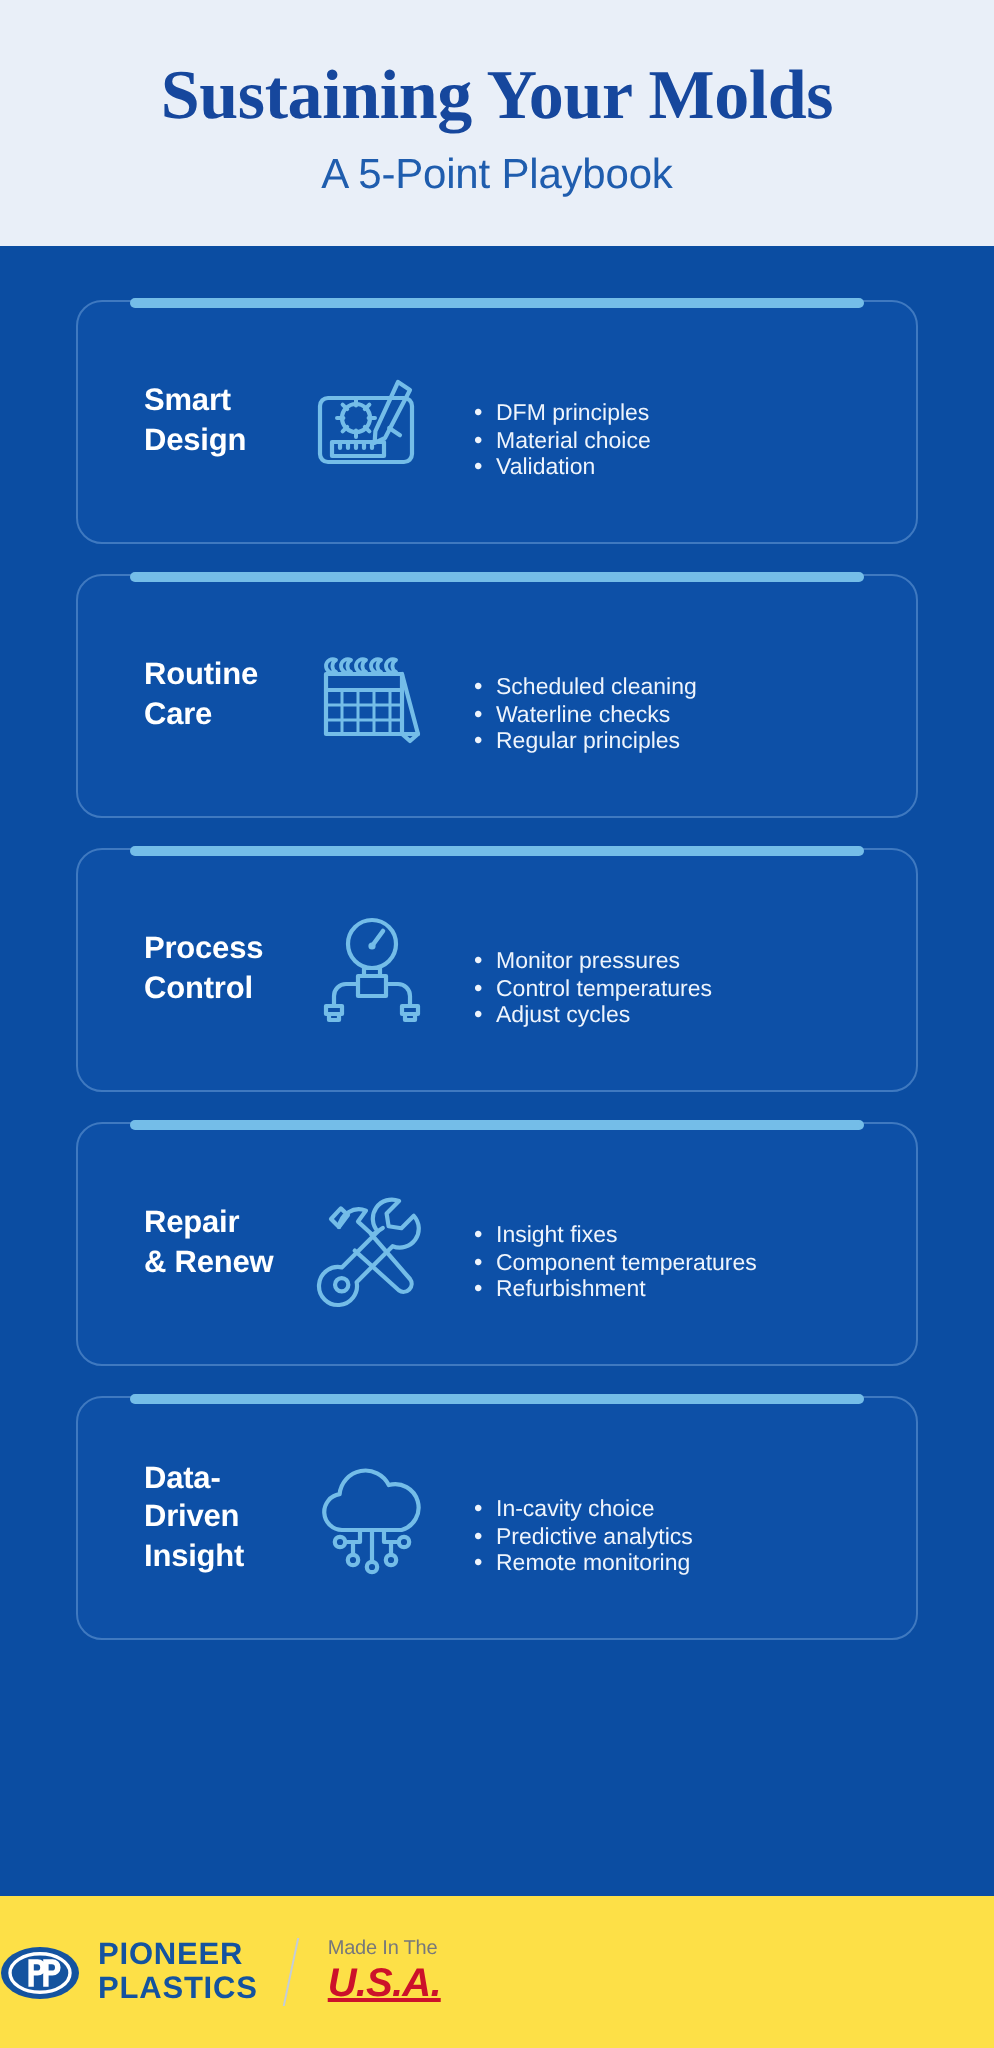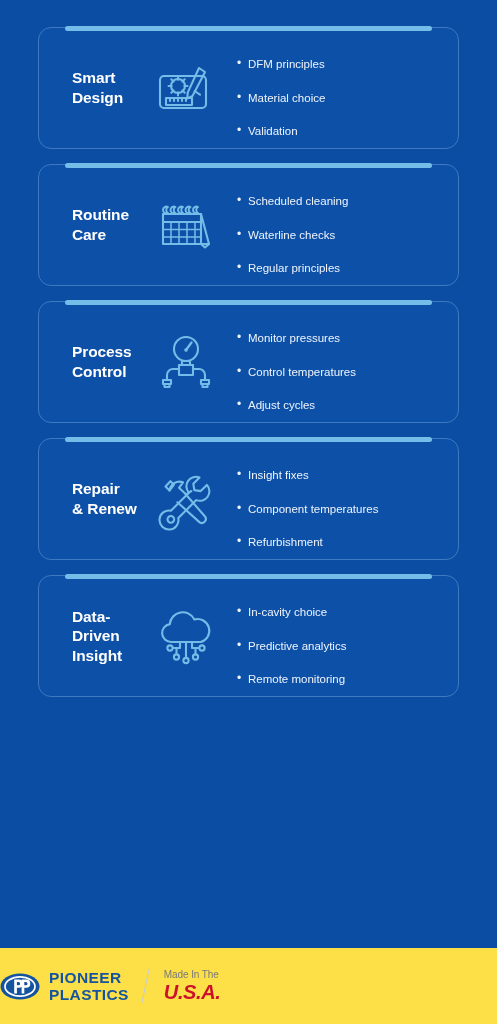--- a/index.html
+++ b/index.html
@@ -108,21 +108,21 @@
     display: block;
     width: 68px;
     height: 68px;
   }
 
   .card-bullets {
     flex: 1 1 auto;
     padding-left: 8px;
     display: flex;
     flex-direction: column;
-    gap: 21px;
+    gap: 1px;
     margin-top: 20px;
   }
 
   .bullet {
     position: relative;
     font-size: 11.5px;
     color: #eef4fc;
     padding-left: 11px;
     line-height: 1.1;
     white-space: nowrap;
@@ -196,27 +196,32 @@
     letter-spacing: -0.1px;
   }
 
   .usa-text {
     margin-top: 2px;
     font-size: 20px;
     font-weight: 700;
     font-style: italic;
     color: #cc112a;
     letter-spacing: -0.4px;
+    text-decoration: underline;
   }
 </style>
 </head>
 <body>
 
 <div class="page">
 
+  <div class="header">
+    <div class="header-title">Sustaining Your Molds</div>
+    <div class="header-subtitle">A 5-Point Playbook</div>
+  </div>
 
   <div class="main">
 
     <div class="card">
       <div class="card-accent"></div>
       <div class="card-title">Smart<br>Design</div>
       <div class="card-icon">
         <svg viewBox="0 0 68 68" fill="none" stroke="#74bde8" stroke-width="2.1" stroke-linecap="round" stroke-linejoin="round">
           <path d="M12 22 h38 a4 4 0 0 1 4 4 v24 a4 4 0 0 1 -4 4 h-38 a4 4 0 0 1 -4 -4 v-24 a4 4 0 0 1 4 -4 z"></path>
           <circle cx="26" cy="32" r="7"></circle>

